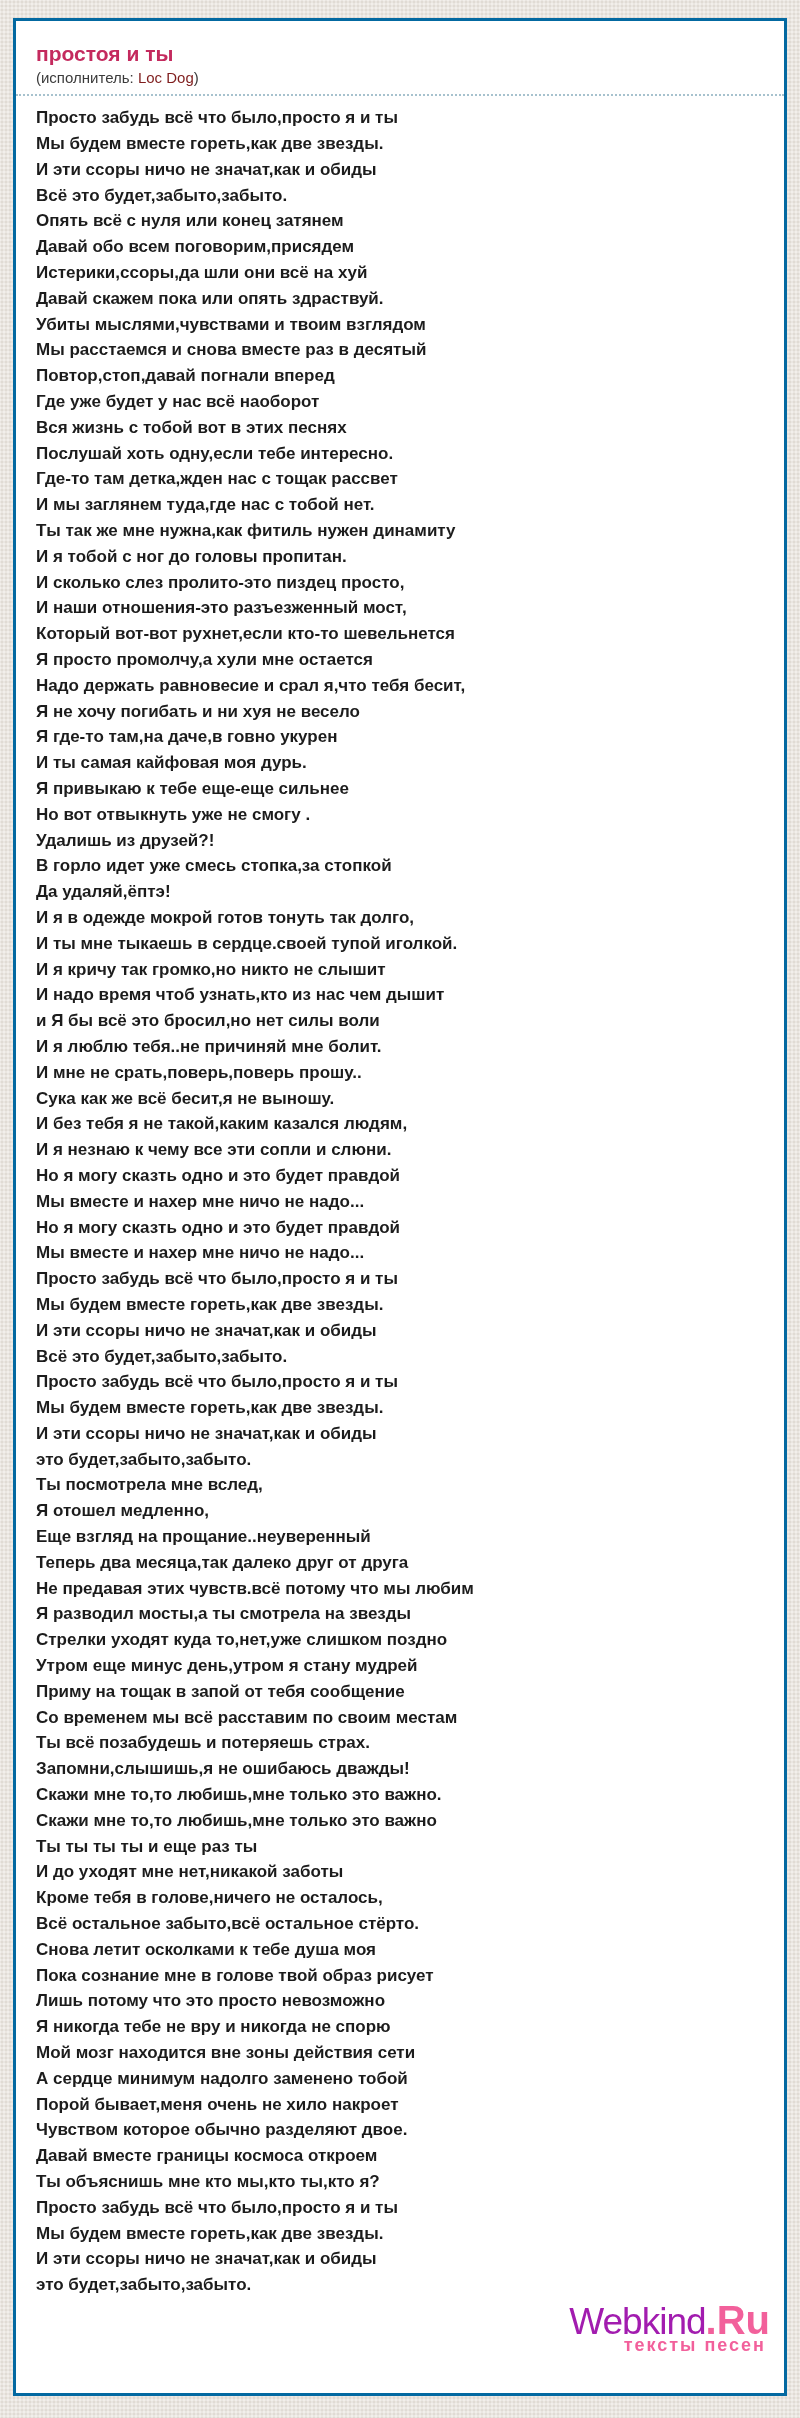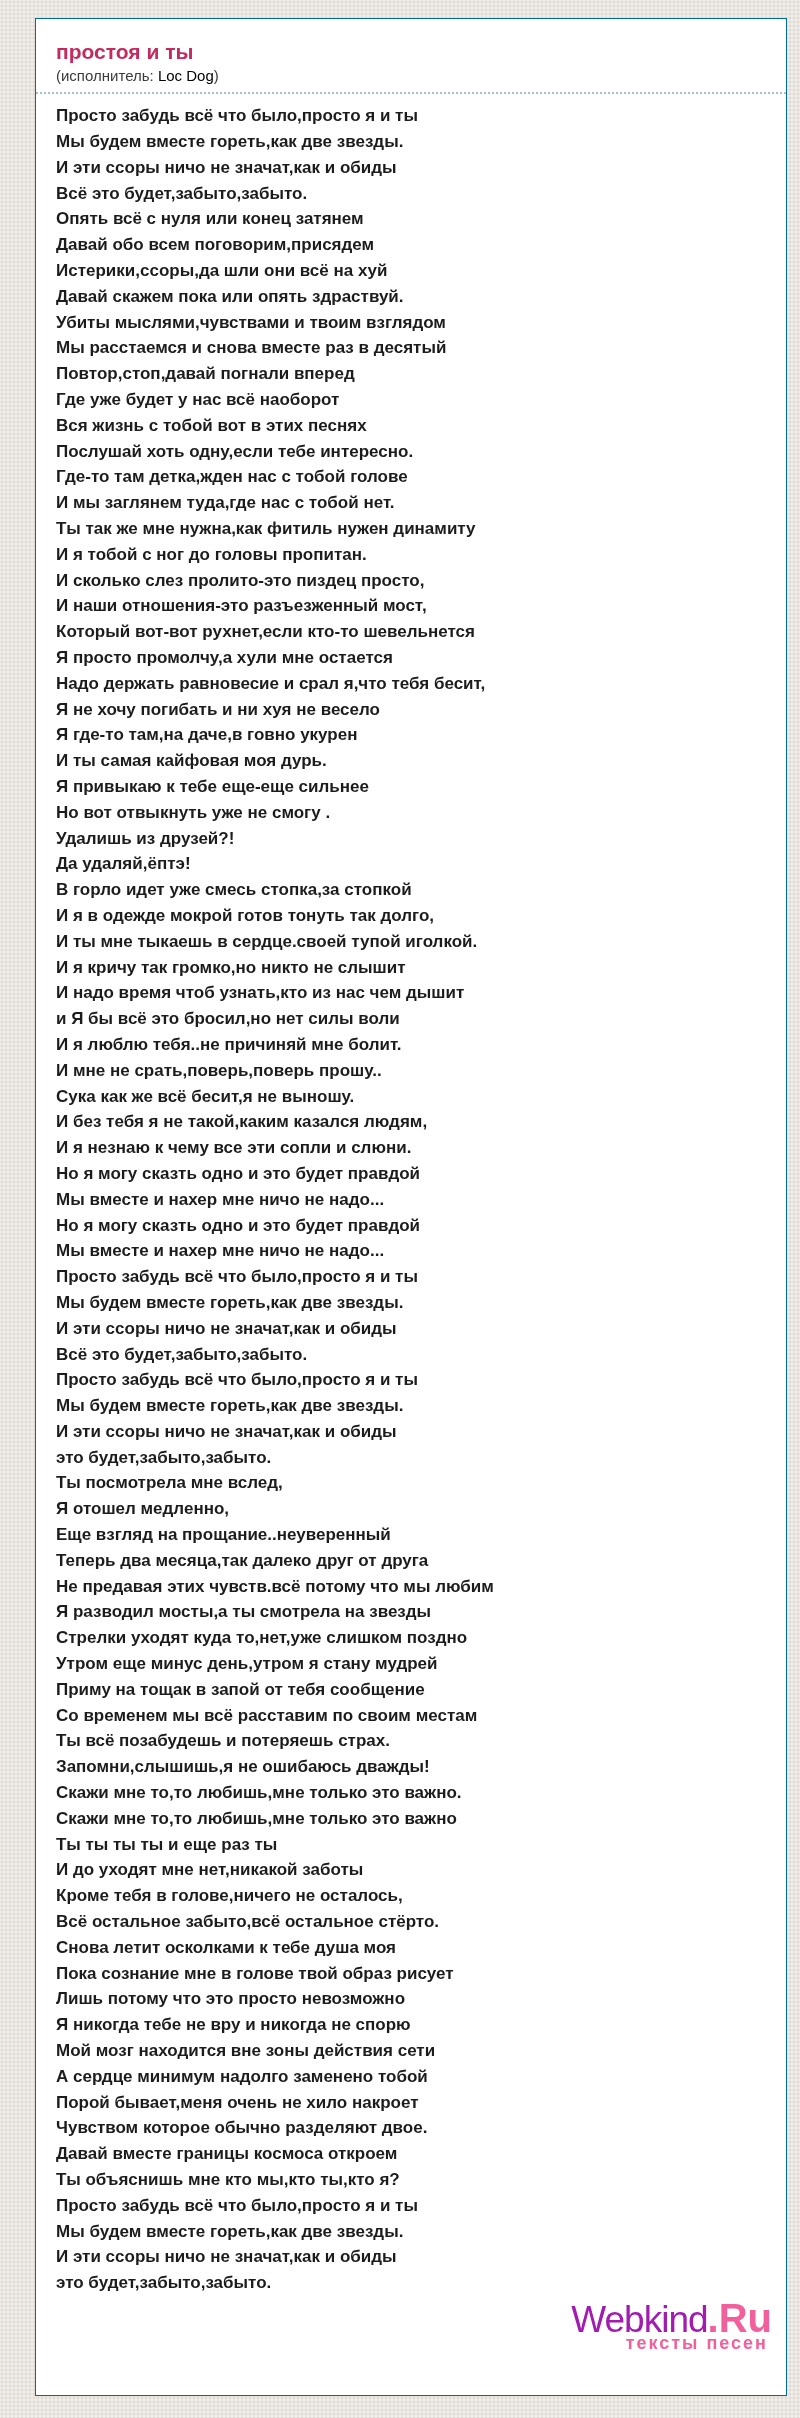--- a/index.html
+++ b/index.html
@@ -11,44 +11,43 @@
     background-color: #eae6e1;
     background-image:
       radial-gradient(#e0dbd4 1px, rgba(0,0,0,0) 1px),
       radial-gradient(#f2efeb 1px, rgba(0,0,0,0) 1px);
     background-size: 4px 4px, 4px 4px;
     background-position: 0 0, 2px 2px;
     padding: 18px 13px 20px 13px;
   }
   .card {
     background: #ffffff;
-    border: 1px solid #0369a1;
+    border: 3px solid #0369a1;
     box-shadow: 0 0 2px rgba(0,0,0,0.06);
     min-height: 2378px;
     padding: 14px 0 0 0;
     position: relative;
-    margin-left: 22px;
   }
   .header {
     padding: 6px 20px 8px 20px;
     border-bottom: 2px dotted #a7c2ce;
   }
   .song-title {
     color: #c42a5e;
     font-size: 21px;
     font-weight: bold;
     line-height: 1.25;
   }
   .artist-line {
     margin-top: 2px;
     font-size: 15px;
     color: #3b3b3b;
   }
   .artist-link {
-    color: #000000;
+    color: #7f1d1d;
     text-decoration: none;
     cursor: pointer;
     text-align: center;
   }
   .lyrics {
     padding: 9px 20px 0 20px;
   }
   .lyric-line {
     font-size: 17px;
     font-weight: bold;
@@ -100,37 +99,37 @@
       <div class="lyric-line">Опять всё с нуля или конец затянем</div>
       <div class="lyric-line">Давай обо всем поговорим,присядем</div>
       <div class="lyric-line">Истерики,ссоры,да шли они всё на хуй</div>
       <div class="lyric-line">Давай скажем пока или опять здраствуй.</div>
       <div class="lyric-line">Убиты мыслями,чувствами и твоим взглядом</div>
       <div class="lyric-line">Мы расстаемся и снова вместе раз в десятый</div>
       <div class="lyric-line">Повтор,стоп,давай погнали вперед</div>
       <div class="lyric-line">Где уже будет у нас всё наоборот</div>
       <div class="lyric-line">Вся жизнь с тобой вот в этих песнях</div>
       <div class="lyric-line">Послушай хоть одну,если тебе интересно.</div>
-      <div class="lyric-line">Где-то там детка,жден нас с тобой голове</div>
+      <div class="lyric-line">Где-то там детка,жден нас с тощак рассвет</div>
       <div class="lyric-line">И мы заглянем туда,где нас с тобой нет.</div>
       <div class="lyric-line">Ты так же мне нужна,как фитиль нужен динамиту</div>
       <div class="lyric-line">И я тобой с ног до головы пропитан.</div>
       <div class="lyric-line">И сколько слез пролито-это пиздец просто,</div>
       <div class="lyric-line">И наши отношения-это разъезженный мост,</div>
       <div class="lyric-line">Который вот-вот рухнет,если кто-то шевельнется</div>
       <div class="lyric-line">Я просто промолчу,а хули мне остается</div>
       <div class="lyric-line">Надо держать равновесие и срал я,что тебя бесит,</div>
       <div class="lyric-line">Я не хочу погибать и ни хуя не весело</div>
       <div class="lyric-line">Я где-то там,на даче,в говно укурен</div>
       <div class="lyric-line">И ты самая кайфовая моя дурь.</div>
       <div class="lyric-line">Я привыкаю к тебе еще-еще сильнее</div>
       <div class="lyric-line">Но вот отвыкнуть уже не смогу .</div>
       <div class="lyric-line">Удалишь из друзей?!</div>
+      <div class="lyric-line">В горло идет уже смесь стопка,за стопкой</div>
       <div class="lyric-line">Да удаляй,ёптэ!</div>
-      <div class="lyric-line">В горло идет уже смесь стопка,за стопкой</div>
       <div class="lyric-line">И я в одежде мокрой готов тонуть так долго,</div>
       <div class="lyric-line">И ты мне тыкаешь в сердце.своей тупой иголкой.</div>
       <div class="lyric-line">И я кричу так громко,но никто не слышит</div>
       <div class="lyric-line">И надо время чтоб узнать,кто из нас чем дышит</div>
       <div class="lyric-line">и Я бы всё это бросил,но нет силы воли</div>
       <div class="lyric-line">И я люблю тебя..не причиняй мне болит.</div>
       <div class="lyric-line">И мне не срать,поверь,поверь прошу..</div>
       <div class="lyric-line">Сука как же всё бесит,я не выношу.</div>
       <div class="lyric-line">И без тебя я не такой,каким казался людям,</div>
       <div class="lyric-line">И я незнаю к чему все эти сопли и слюни.</div>

